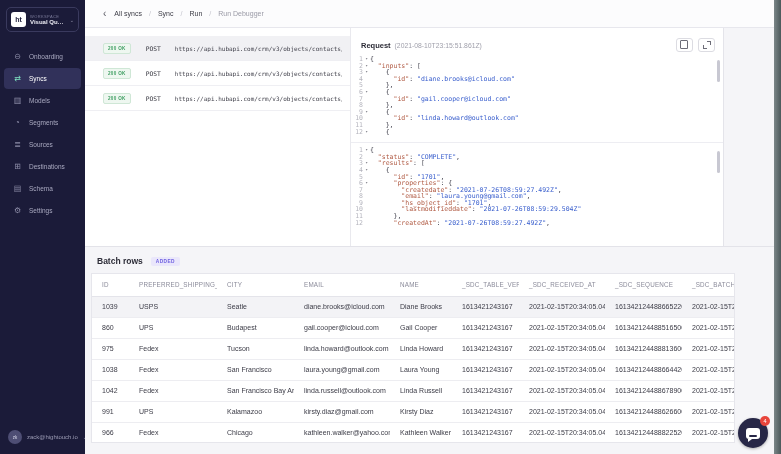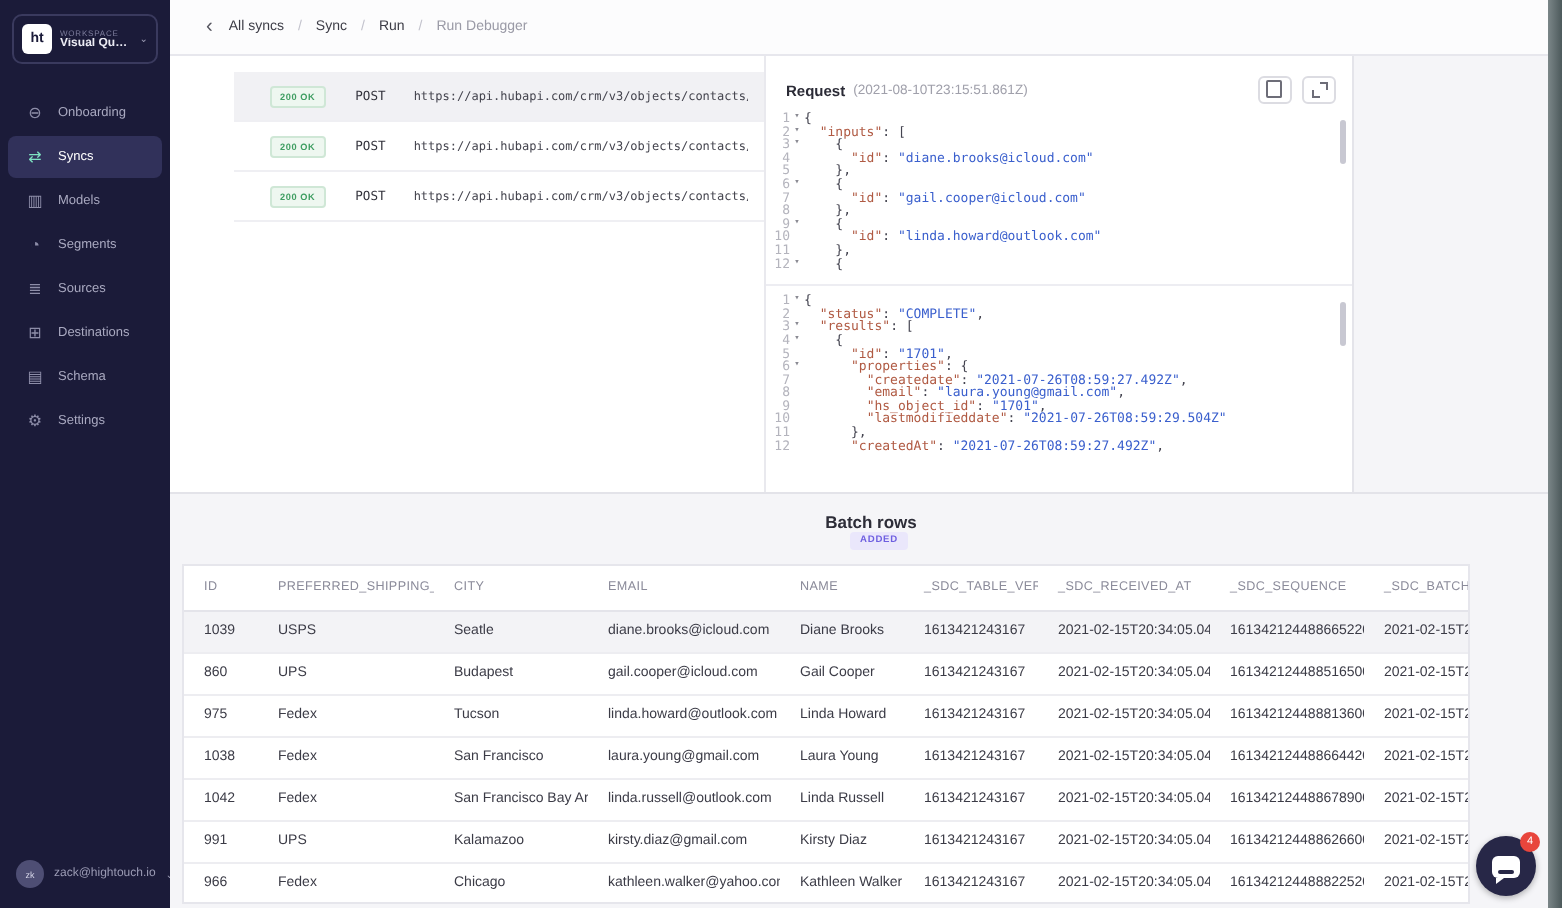--- a/index.html
+++ b/index.html
@@ -31,21 +31,21 @@
   .main { position:absolute; left:85px; top:0; width:689px; height:454px; }
   .topbar { height:28px; background:#fcfcfd; border-bottom:1px solid #e7e7ed; display:flex; align-items:center; padding-left:18px; gap:8px; }
   .back-icon { font-size:10px; color:#55555f; cursor:pointer; line-height:1; }
   .breadcrumb { display:flex; align-items:center; font-size:7px; color:#3c3c46; }
   .crumb { cursor:pointer; white-space:nowrap; }
   .crumb:not(:last-of-type)::after { content:"/"; color:#c2c2cc; margin:0 7px; }
   .crumb:last-of-type { color:#9a9aa6; cursor:default; }
 
   
   .debug-region { height:218px; display:flex; }
-  .debug-card { width:592px; background:#fff; border-right:1px solid #e4e4ea; display:flex;padding-left:32px; }
+  .debug-card { width:639px; background:#fff; border-right:1px solid #e4e4ea; display:flex; }
   .debug-gap { flex:1; background:#f5f5f8; }
   .req-list { width:265px; padding-top:8px; }
   .req-row { height:25px; display:flex; align-items:center; padding:0 8px 0 18px; border-bottom:1px solid #efeff3; cursor:pointer; }
   .req-row:first-of-type { background:#f1f1f4; }
   .status-badge { flex:none; font-size:4.6px; font-weight:bold; color:#3f9e62; background:#eef7f0; border:1px solid #cfe7d6; border-radius:2px; padding:2px 4px; letter-spacing:.3px; }
   .req-method { font-size:6.3px; color:#33333c; margin-left:15px; flex:none; }
   .req-url { font-size:6px; color:#44444e; margin-left:14px; flex:1; white-space:nowrap; overflow:hidden; }
 
   .panels { flex:1; border-left:1px solid #e9e9ee; padding:8px 0 0 0; display:flex; flex-direction:column; min-width:0; }
   .panel { position:relative; }
@@ -63,21 +63,21 @@
   .editor { position:relative; margin-top:2px; font-family:"DejaVu Sans Mono", monospace; font-size:6.5px; line-height:6.6px; color:#444450; }
   .cl { display:flex; white-space:pre; }
   .ln { width:12px; text-align:right; color:#b4b4bd; flex:none; }
   .fd { width:7px; text-align:center; color:#8a8a93; font-size:4.5px; flex:none; }
   .ck { color:#b05a43; }
   .cv { color:#3a5fcd; }
   .ed-thumb { position:absolute; right:3px; top:4px; width:3px; height:22px; background:#c8c8d2; border-radius:2px; cursor:pointer; }
 
   
   .batch-region { height:208px; background:#f5f5f8; border-top:1px solid #e3e3e9; padding:9px 0 0 6px; }
-  .batch-head { display:flex; align-items:center; padding-left:6px;flex-direction:column; }
+  .batch-head { display:flex; align-items:center; padding-left:6px; }
   .batch-title { font-size:8.5px; font-weight:bold; color:#2d2d38; }
   .added-badge { margin-left:8px; font-size:4.8px; font-weight:bold; letter-spacing:.4px; color:#6e5fe0; background:#eae7fb; border-radius:2px; padding:2px 5px; }
   .table-card { margin-top:7px; width:644px; background:#fff; border:1px solid #e6e6ec; overflow:hidden; height:170px; }
   table { border-collapse:collapse; table-layout:fixed; width:644px; }
   th { font-size:6.3px; font-weight:normal; color:#8b8b9a; text-align:left; height:22px; letter-spacing:.2px; border-bottom:1px solid #e4e4ea; padding:0 4px 0 10px; white-space:nowrap; overflow:hidden; }
   td { font-size:7px; color:#3b3b46; height:21px; padding:0 4px 0 10px; white-space:nowrap; overflow:hidden; }
   tbody tr { border-top:1px solid #ededf1; cursor:pointer; }
   tbody tr:first-of-type { background:#f3f3f6; }
 
   

